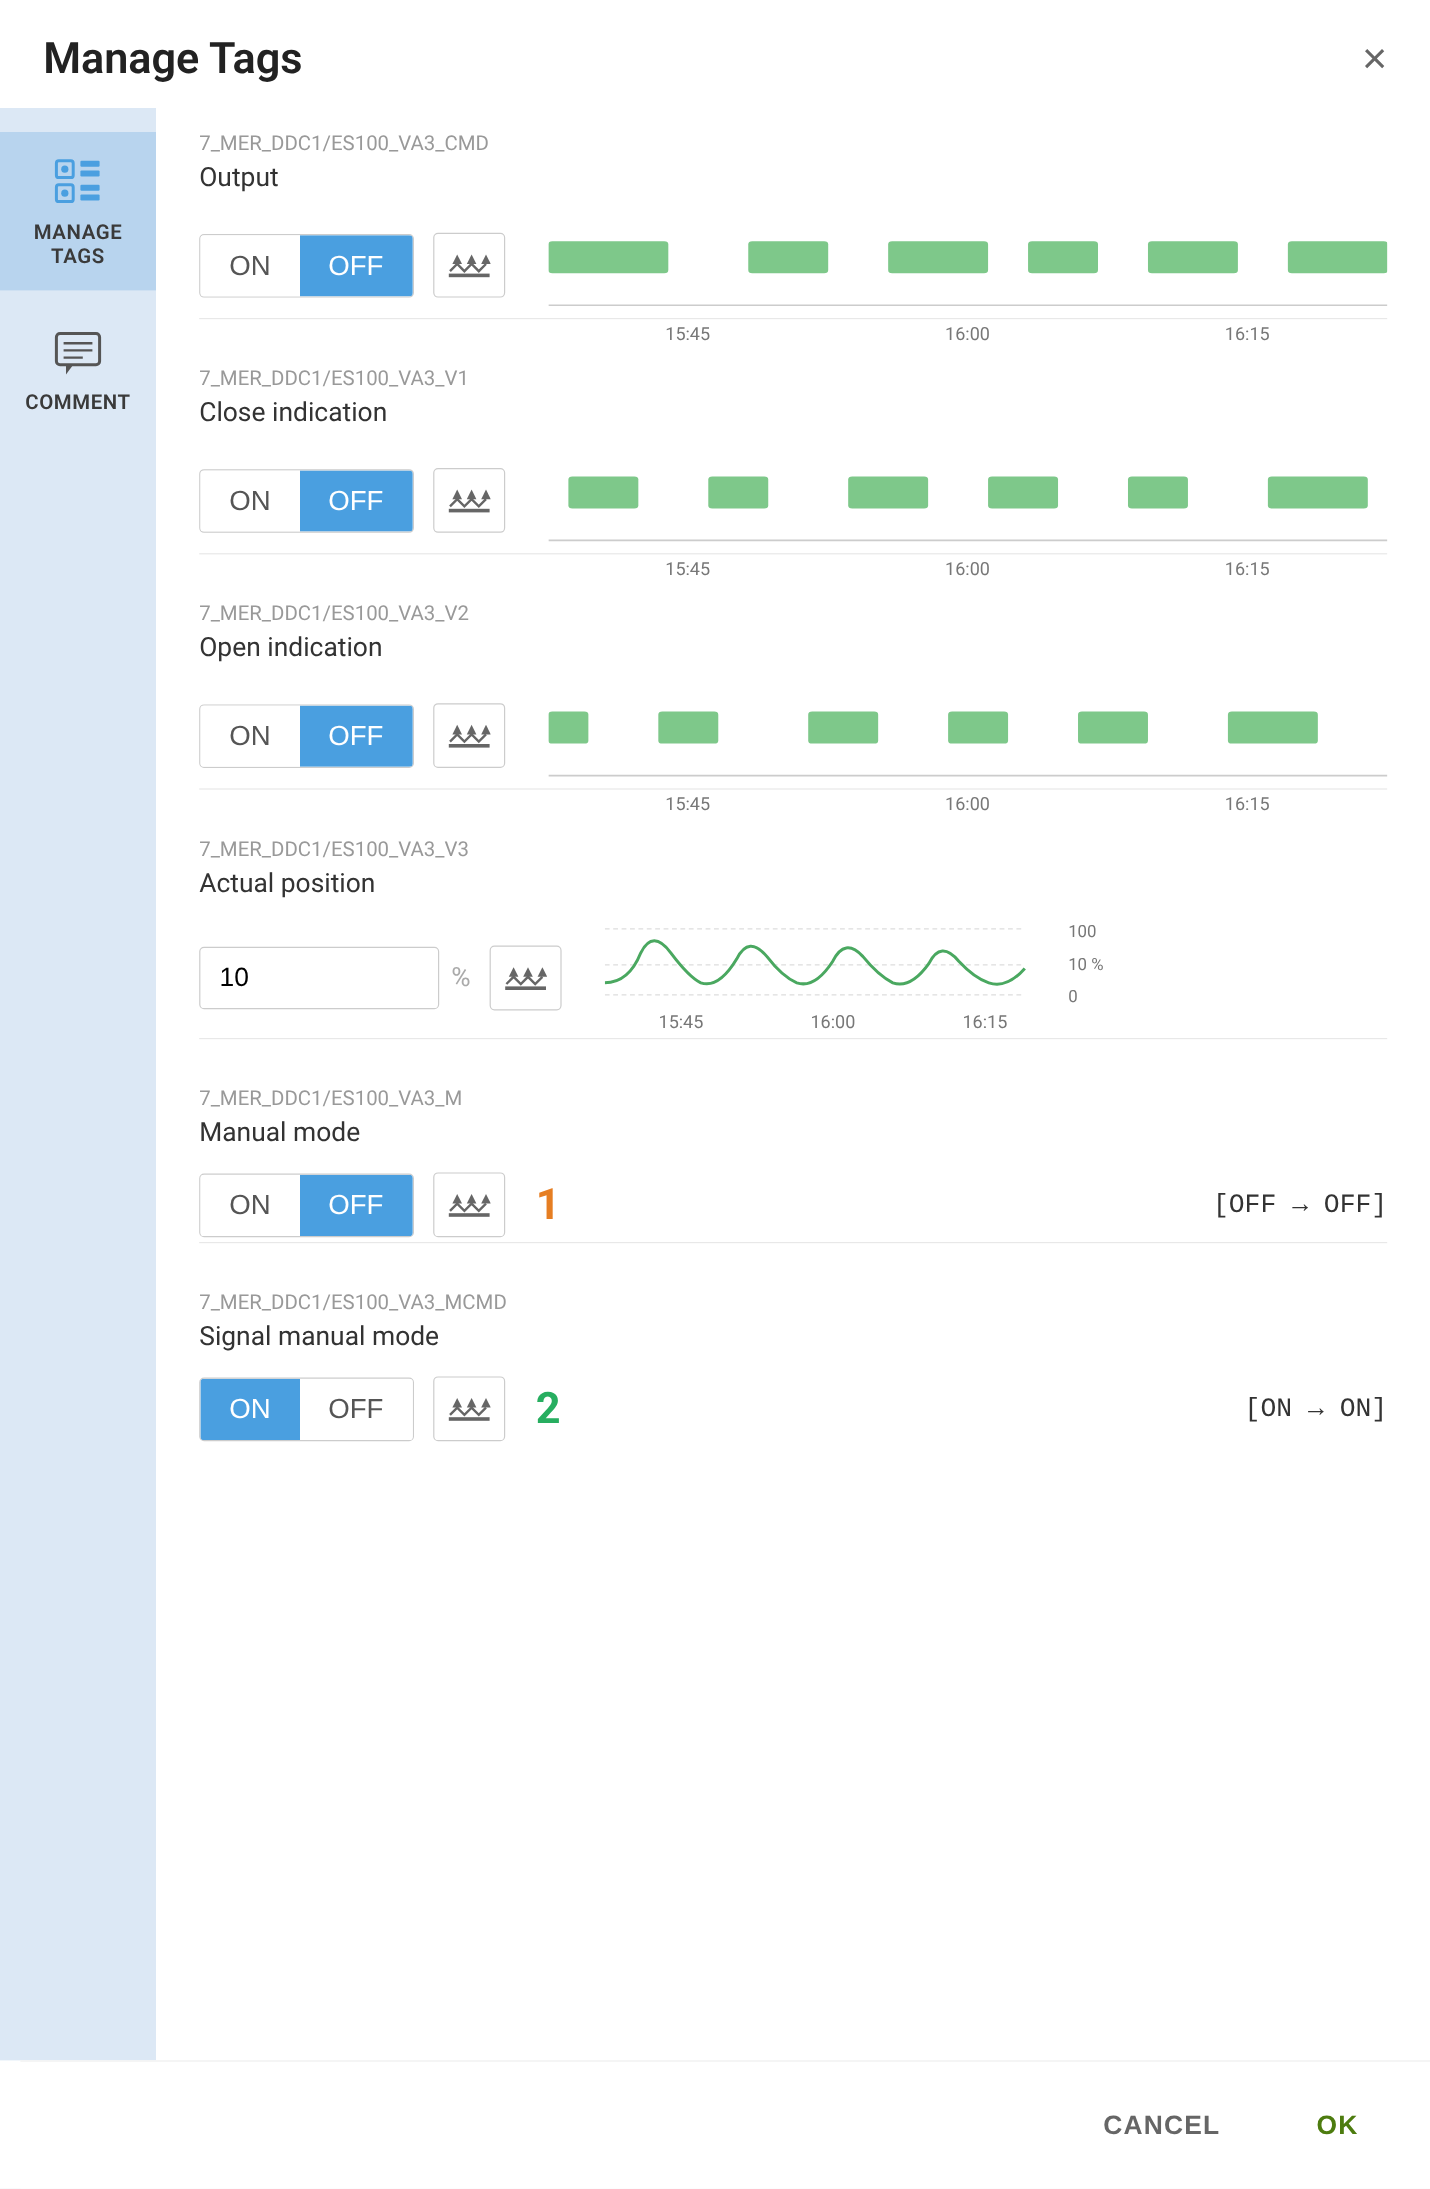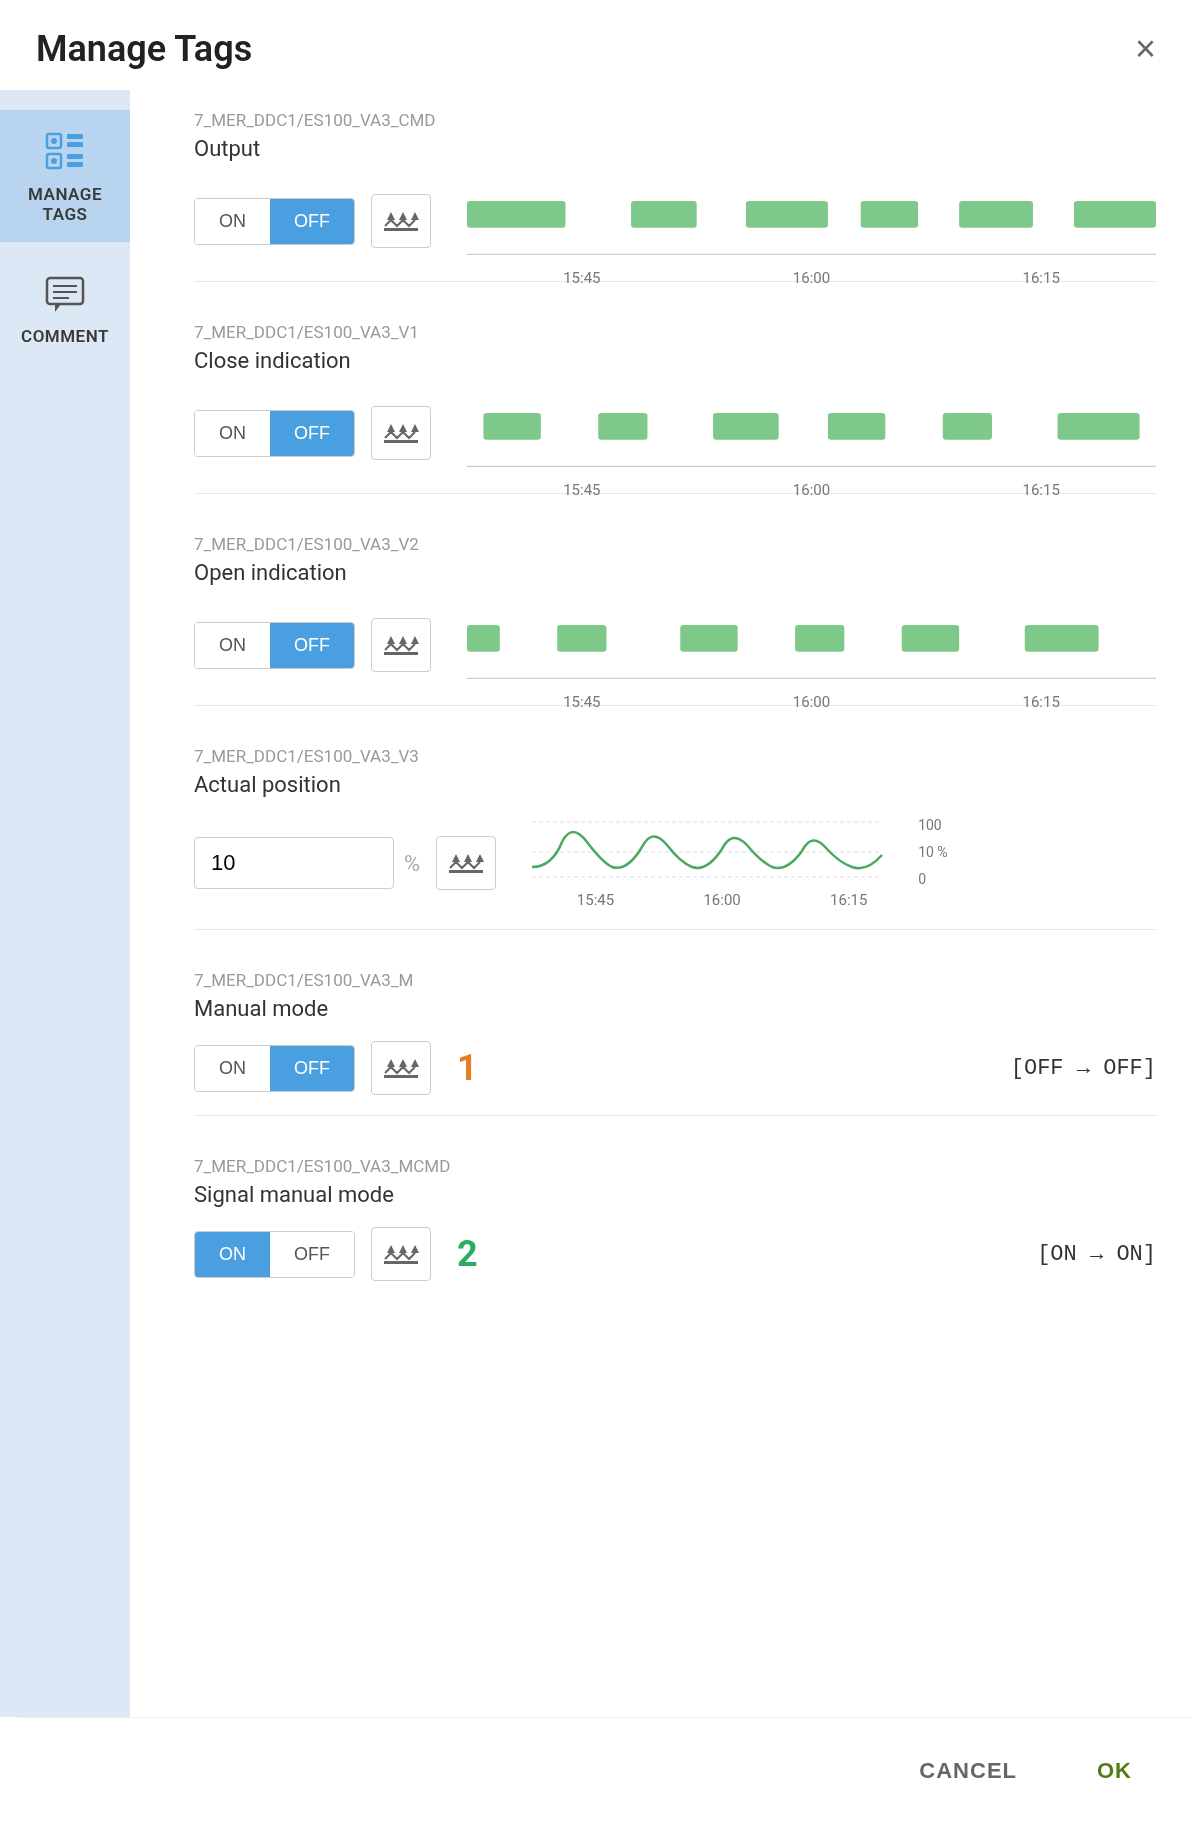--- a/index.html
+++ b/index.html
@@ -78,23 +78,22 @@
       justify-content: center;
     }
     .content {
       flex: 1;
       padding: 20px 36px;
       background: white;
       overflow-y: auto;
     }
     .tag-section {
       margin-bottom: 40px;
-      padding-bottom: 20px;
+      padding-bottom: 4px;
       border-bottom: 1px solid #e8e8e8;
-      margin-left: 28px;
     }
     .tag-path {
       font-size: 17px;
       color: #999;
       margin-bottom: 6px;
     }
     .tag-name {
       font-size: 22px;
       color: #333;
       margin-bottom: 20px;
@@ -105,21 +104,21 @@
       gap: 16px;
     }
     .toggle-group {
       display: flex;
       border: 1px solid #ccc;
       border-radius: 4px;
       overflow: hidden;
     }
     .toggle-btn {
       padding: 12px 24px;
-      font-size: 18px;
+      font-size: 23px;
       font-weight: 500;
       border: none;
       cursor: pointer;
       background: white;
       color: #555;
     }
     .toggle-btn.active-on {
       background: #4a9fe0;
       color: white;
     }

